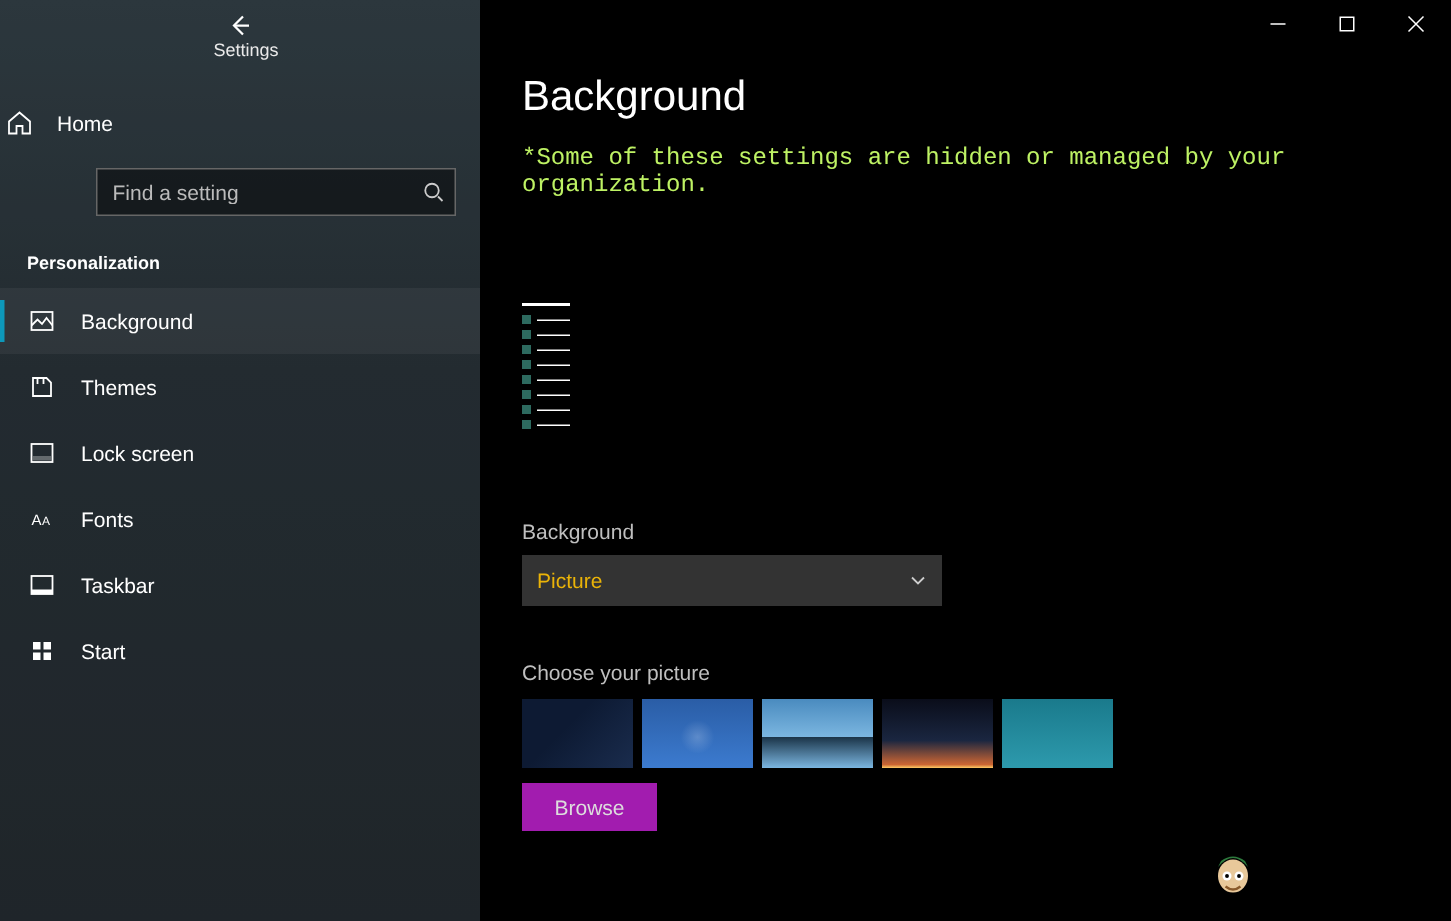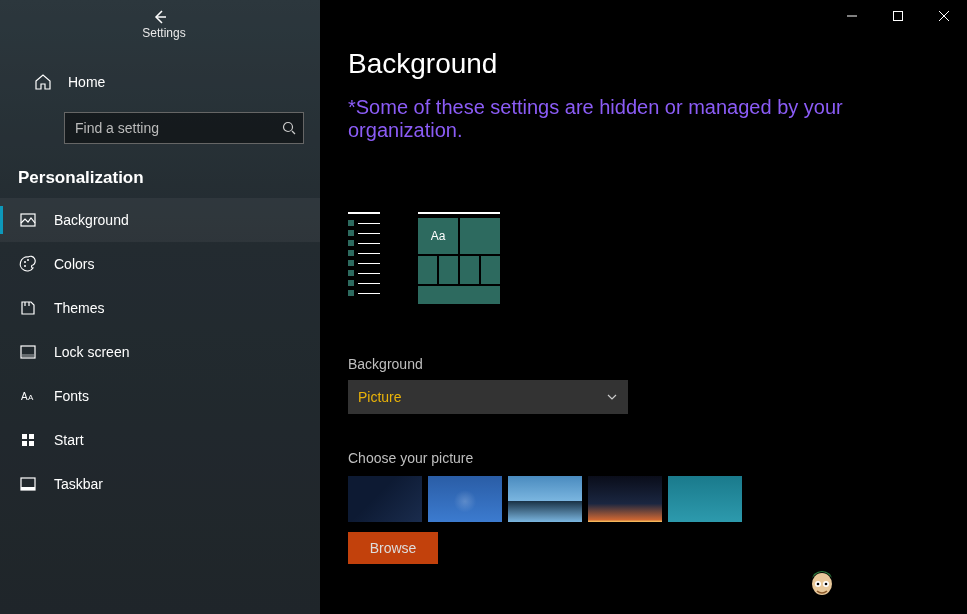--- a/index.html
+++ b/index.html
@@ -4,38 +4,38 @@
 <style>
 * { margin: 0; padding: 0; box-sizing: border-box; font-family: "Segoe UI", sans-serif; }
 body { width: 967px; height: 614px; overflow: hidden; background: #000; color: #fff; }
 .app { display: flex; width: 100%; height: 100%; }
 .sidebar { width: 320px; height: 100%; background: linear-gradient(180deg, #3b4a52 0%, #2f3a41 40%, #2a3238 100%); position: relative; padding-top: 8px; }
 .sidebar::before { content: ""; position: absolute; inset: 0; background: rgba(0,0,0,0.25); pointer-events: none; }
 .sidebar > * { position: relative; padding-left: 48px; }
 .topbar { width: 100%; height: 32px; display: flex; align-items: center; padding: 0 6px; flex-direction: column; }
 .back-btn { width: 32px; height: 32px; display: flex; align-items: center; justify-content: center; cursor: pointer; }
 .app-title { font-size: 12px; margin-left: 8px; color: #eaeaea; }
-.home-row { display: flex; align-items: center; height: 40px; padding: 0 34px; margin-top: 22px; cursor: pointer; }
+.home-row { display: flex; align-items: center; height: 40px; padding: 0 4px; margin-top: 22px; cursor: pointer; }
 .home-row .lbl { margin-left: 16px; font-size: 14px; color: #fff; }
 .search-wrap { margin: 10px 16px 0 16px; position: relative; }
 .search-input { width: 100%; height: 32px; background: rgba(0,0,0,0.45); border: 1px solid #666; color: #ccc; font-size: 14px; padding: 0 34px 0 10px; outline: none; }
 .search-input::placeholder { color: #bbb; }
 .search-icon { position: absolute; right: 8px; top: 50%; transform: translateY(-50%); }
-.section-title { padding: 24px 16px 10px 18px; font-size: 17px; font-weight: 600; color: #fff; }
+.section-title { padding: 24px 16px 10px 18px; font-size: 12px; font-weight: 600; color: #fff; }
 .nav-item { display: flex; align-items: center; height: 44px; padding: 0 18px; cursor: pointer; position: relative; }
 .nav-item .icon { width: 20px; display: flex; justify-content: center; }
 .nav-item .lbl { margin-left: 16px; font-size: 14px; color: #fff; }
 .nav-item.active::before { content: ""; position: absolute; left: 0; top: 8px; bottom: 8px; width: 3px; background: #0d98ba; }
 .nav-item.active { background: rgba(255,255,255,0.05); }
 
 .content { flex: 1; background: #000; position: relative; padding: 48px 28px 0 28px; overflow: hidden; }
 .win-controls { position: absolute; top: 0; right: 0; display: flex; }
 .win-btn { width: 46px; height: 32px; display: flex; align-items: center; justify-content: center; cursor: pointer; }
 .page-title { font-size: 28px; font-weight: 400; color: #fff; }
-.warning { color: #8b5cf6; font-size: 20px; margin-top: 16px; }
+.warning { color: #bef264; font-size: 16px; margin-top: 16px; font-family: Liberation Mono, monospace; }
 .preview { margin-top: 70px; display: flex; align-items: center; }
 .preview-taskbar { width: 32px; height: 92px; border-top: 2px solid #fff; margin-right: 38px; padding-top: 6px; }
 .preview-taskbar .tline { height: 6px; margin-bottom: 4px; display: flex; align-items: center; }
 .preview-taskbar .dot { width: 6px; height: 6px; background: #2d6a5f; margin-right: 4px; }
 .preview-taskbar .bar { flex: 1; height: 1px; background: #fff; }
 .preview-start { width: 82px; height: 92px; border-top: 2px solid #fff; display: flex; flex-direction: column; justify-content: flex-end; }
 .preview-start .tiles { display: grid; grid-template-columns: 1fr 1fr; grid-template-rows: 36px 28px 18px; gap: 2px; height: 86px; }
 .preview-start .tile { background: #2d6a5f; }
 .preview-start .tile.aa { display: flex; align-items: center; justify-content: center; font-size: 12px; color: #fff; grid-column: 1 / 2; grid-row: 1 / 2; }
 .preview-start .tile.t2 { grid-column: 2 / 3; grid-row: 1 / 2; }
@@ -46,21 +46,21 @@
 .dropdown { margin-top: 8px; width: 280px; height: 34px; background: #333; color: #eab308; display: flex; align-items: center; justify-content: space-between; padding: 0 10px; cursor: pointer; font-size: 14px; }
 .sub-label { color: #bfbfbf; font-size: 14px; margin-top: 36px; }
 .thumbs { display: flex; gap: 6px; margin-top: 10px; }
 .thumb { width: 74px; height: 46px; cursor: pointer; }
 .thumb.t0 { background: linear-gradient(135deg, #0d1a33 40%, #1a2c4d 100%); }
 .thumb.t1 { background: linear-gradient(180deg, #2a5da6 0%, #3c7bcf 100%); position: relative; }
 .thumb.t1::after { content: ""; position: absolute; inset: 0; background: radial-gradient(circle at 50% 55%, rgba(255,255,255,0.2) 0%, transparent 25%); }
 .thumb.t2 { background: linear-gradient(180deg, #4a8bbf 0%, #7bb6e0 55%, #1a3347 55%, #7bb6e0 100%); }
 .thumb.t3 { background: linear-gradient(180deg, #0a0d1a 0%, #1a2640 60%, #cc6633 95%, #ffcc66 100%); }
 .thumb.t4 { background: linear-gradient(180deg, #1a7a8c 0%, #2d9aad 100%); }
-.browse-btn { margin-top: 10px; width: 90px; height: 32px; background: #c2410c; color: #ddd; display: flex; align-items: center; justify-content: center; font-size: 14px; cursor: pointer; }
+.browse-btn { margin-top: 10px; width: 90px; height: 32px; background: #a21caf; color: #ddd; display: flex; align-items: center; justify-content: center; font-size: 14px; cursor: pointer; }
 .avatar-dude { position: absolute; right: 128px; bottom: 10px; width: 34px; height: 40px; }
 svg { display: block; }
 </style>
 </head>
 <body>
 
 <div class="app">
 
   <div class="sidebar">
     <div class="topbar">
@@ -99,31 +99,20 @@
     <div class="nav-item active">
       <span class="icon">
         <svg width="18" height="18" viewBox="0 0 18 18">
             <rect x="2" y="3" width="14" height="12" stroke="#fff" stroke-width="1.2" fill="none"></rect>
             <path d="M2 12 L6 8 L9 11 L12 7 L16 12" stroke="#fff" stroke-width="1.2" fill="none"></path>
           </svg>
       </span>
       <span class="lbl">Background</span>
     </div>
 
-    <div class="nav-item">
-      <span class="icon">
-        <svg width="18" height="18" viewBox="0 0 18 18">
-            <path d="M9 2 A7 7 0 1 0 14 13 C12 13 12 10 14 10 A3 3 0 0 0 9 2 Z" stroke="#fff" stroke-width="1.2" fill="none"></path>
-            <circle cx="6" cy="7" r="1" fill="#fff"></circle>
-            <circle cx="9" cy="5" r="1" fill="#fff"></circle>
-            <circle cx="6" cy="11" r="1" fill="#fff"></circle>
-          </svg>
-      </span>
-      <span class="lbl">Colors</span>
-    </div>
 
     <div class="nav-item">
       <span class="icon">
         <svg width="18" height="18" viewBox="0 0 18 18">
             <path d="M3 3 H12 L15 6 V15 H3 Z" stroke="#fff" stroke-width="1.2" fill="none"></path>
             <path d="M6 3 V7 M10 3 V7" stroke="#fff" stroke-width="1.2"></path>
           </svg>
       </span>
       <span class="lbl">Themes</span>
     </div>
@@ -139,43 +128,43 @@
     </div>
 
     <div class="nav-item">
       <span class="icon">
         <svg width="18" height="18" viewBox="0 0 18 18">
             <text x="2" y="13" font-size="10" fill="#fff" font-family="serif">A</text>
             <text x="9" y="13" font-size="8" fill="#fff">A</text>
           </svg>
       </span>
       <span class="lbl">Fonts</span>
+    </div>
+
+    <div class="nav-item">
+      <span class="icon">
+        <svg width="18" height="18" viewBox="0 0 18 18">
+            <rect x="2" y="3" width="14" height="12" stroke="#fff" stroke-width="1.2" fill="none"></rect>
+            <rect x="2" y="12" width="14" height="3" fill="#fff"></rect>
+          </svg>
+      </span>
+      <span class="lbl">Taskbar</span>
     </div>
 
     <div class="nav-item">
       <span class="icon">
         <svg width="18" height="18" viewBox="0 0 18 18">
             <rect x="3" y="3" width="5" height="5" fill="#fff"></rect>
             <rect x="10" y="3" width="5" height="5" fill="#fff"></rect>
             <rect x="3" y="10" width="5" height="5" fill="#fff"></rect>
             <rect x="10" y="10" width="5" height="5" fill="#fff"></rect>
           </svg>
       </span>
       <span class="lbl">Start</span>
     </div>
-
-    <div class="nav-item">
-      <span class="icon">
-        <svg width="18" height="18" viewBox="0 0 18 18">
-            <rect x="2" y="3" width="14" height="12" stroke="#fff" stroke-width="1.2" fill="none"></rect>
-            <rect x="2" y="12" width="14" height="3" fill="#fff"></rect>
-          </svg>
-      </span>
-      <span class="lbl">Taskbar</span>
-    </div>
   </div>
 
   <div class="content">
     <div class="win-controls">
       <div class="win-btn">
         <span>
             <svg width="12" height="12">
               <path d="M1 6 H11" stroke="#fff" stroke-width="1"></path>
             </svg>
           </span>
@@ -226,33 +215,20 @@
             <div class="bar"></div>
           </div>
         <div class="tline">
             <div class="dot"></div>
             <div class="bar"></div>
           </div>
         <div class="tline">
             <div class="dot"></div>
             <div class="bar"></div>
           </div>
-      </div>
-      <div class="preview-start">
-        <div class="tiles">
-          <div class="tile aa">Aa</div>
-          <div class="tile t2"></div>
-          <div class="row2">
-              <div></div>
-              <div></div>
-              <div></div>
-              <div></div>
-            </div>
-          <div class="tile bottom"></div>
-        </div>
       </div>
     </div>
 
     <div class="field-label">Background</div>
     <div class="dropdown">
       <span>Picture</span>
       <span>
           <svg width="12" height="12">
             <path d="M2 4 L6 8 L10 4" stroke="#ccc" stroke-width="1.2" fill="none"></path>
           </svg>

